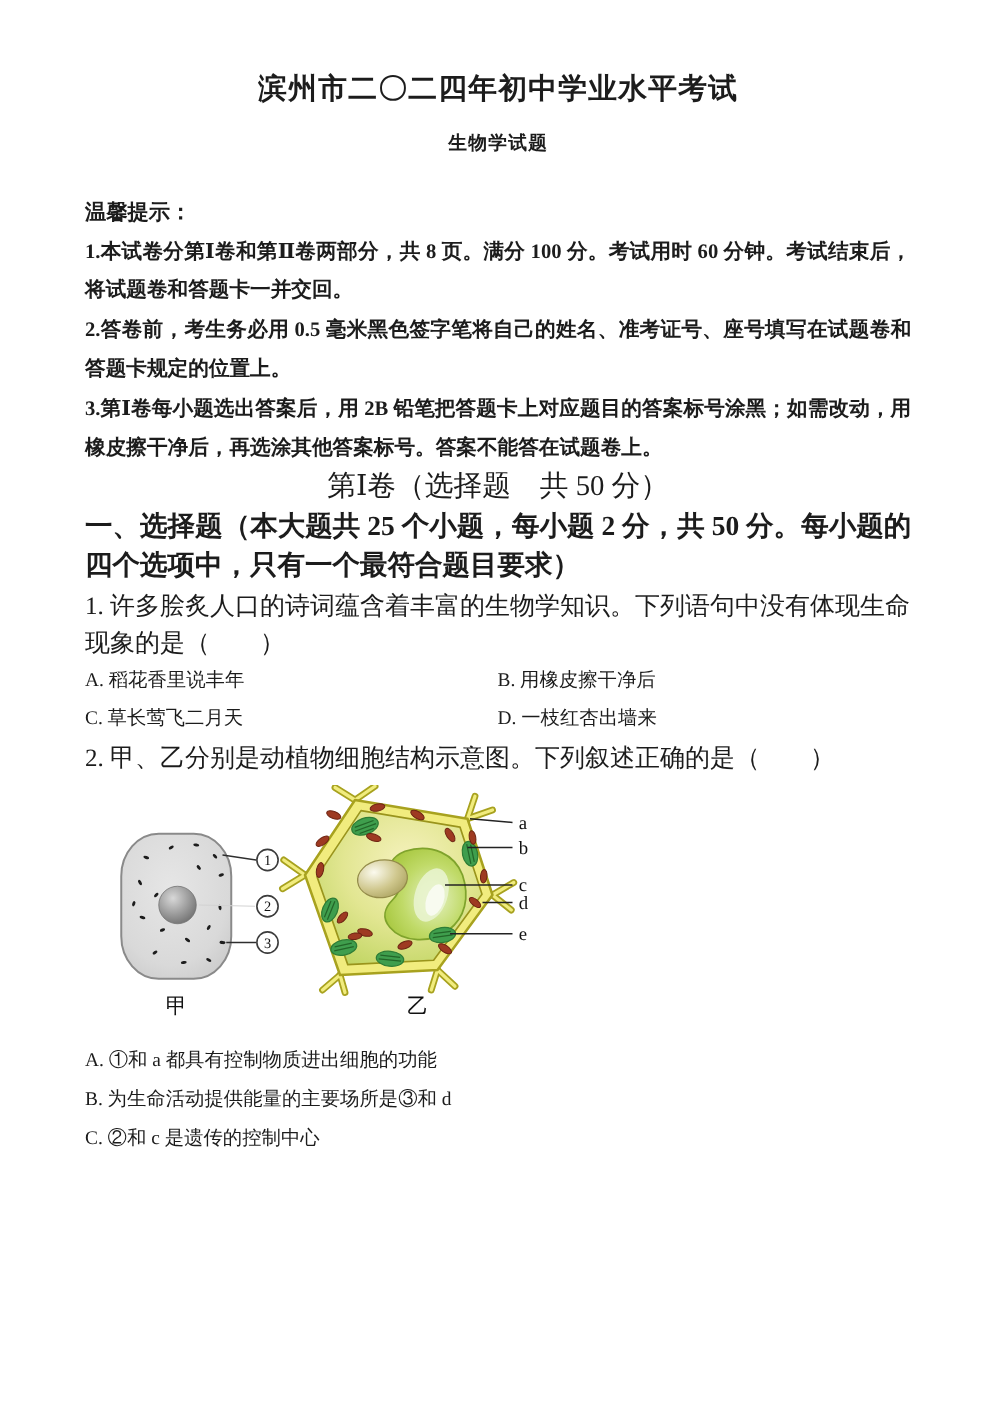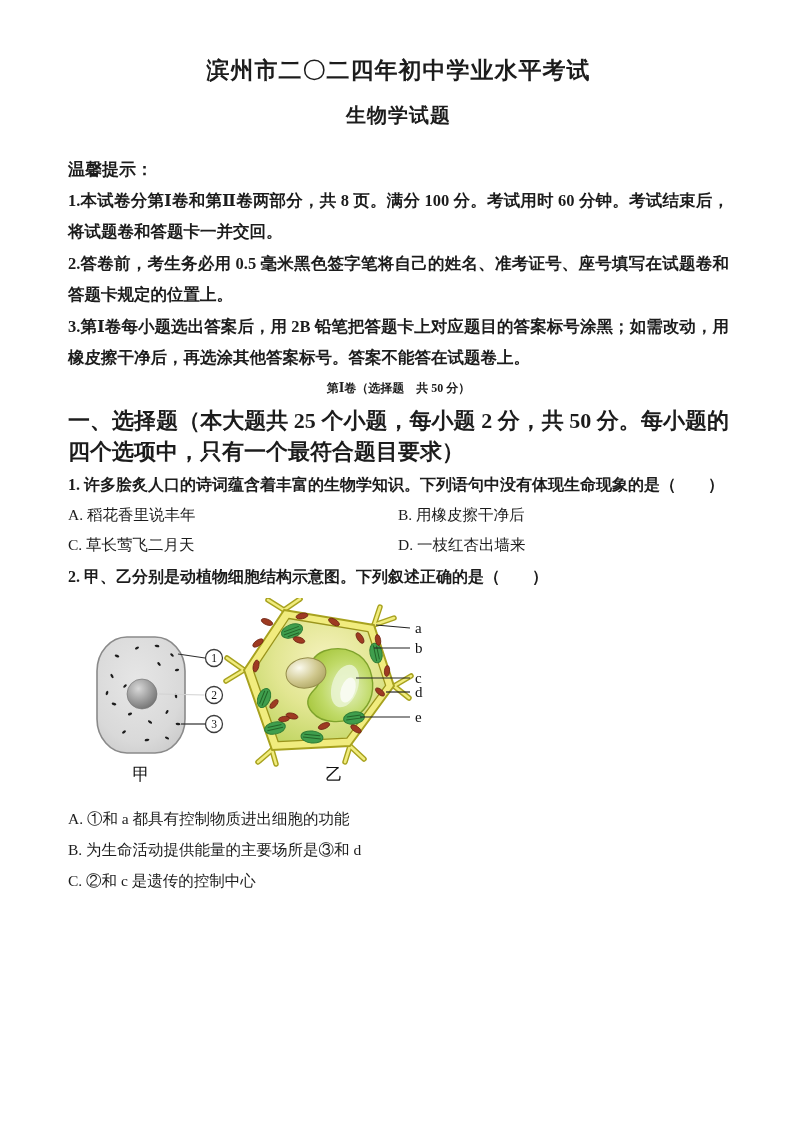--- a/index.html
+++ b/index.html
@@ -3,26 +3,26 @@
 <meta charset="utf-8">
 <style>
   html,body{margin:0;padding:0;background:#ffffff;}
   body{
     width:793px;height:1122px;overflow:hidden;
     font-family:"Liberation Serif","DejaVu Serif",serif;
     color:#1c1c1c;
   }
   .page{box-sizing:border-box;width:793px;height:1122px;padding:54px 64px 0 68px;background:#fff;}
   .doc-title{font-size:23px;font-weight:700;text-align:center;margin:0;line-height:34px;letter-spacing:1px;}
-  .doc-subtitle{font-size:20px;font-weight:700;text-align:center;margin:11px 0 0 0;line-height:32px;letter-spacing:1px;}
+  .doc-subtitle{font-size:15px;font-weight:700;text-align:center;margin:11px 0 0 0;line-height:32px;letter-spacing:1px;}
   .notice-head{font-size:17px;font-weight:700;margin:23px 0 0 0;line-height:31px;}
   .notice-item{font-size:16.5px;font-weight:700;margin:0;line-height:31.4px;text-align:justify;text-justify:inter-ideograph;}
-  .section-title{font-size:12px;font-weight:700;text-align:center;margin:0;line-height:31.4px;}
+  .section-title{font-size:23px;font-weight:400;text-align:center;margin:0;line-height:31.4px;}
   .section-intro{font-size:22px;font-weight:700;margin:0;line-height:31.4px;text-align:justify;}
-  .q-stem{font-size:16px;font-weight:700;margin:2px 0 0 0;line-height:30px;}
+  .q-stem{font-size:20px;font-weight:400;margin:2px 0 0 0;line-height:30px;}
   .opts-grid{display:grid;grid-template-columns:330px 1fr;font-size:15.5px;line-height:30px;}
   .opts-col{margin-top:10px;}
   .opts-col .opt{font-size:15.5px;line-height:31px;}
   .diagram{display:block;margin:6px 0 0 -6px;}
   .dg-letter{font-family:"Liberation Serif",serif;font-size:15px;fill:#111;}
   .dg-num{font-family:"Liberation Serif",serif;font-size:11.5px;fill:#111;}
   .dg-caption{font-family:"Liberation Serif",serif;font-size:17px;fill:#111;}
 </style>
 </head>
 <body>

